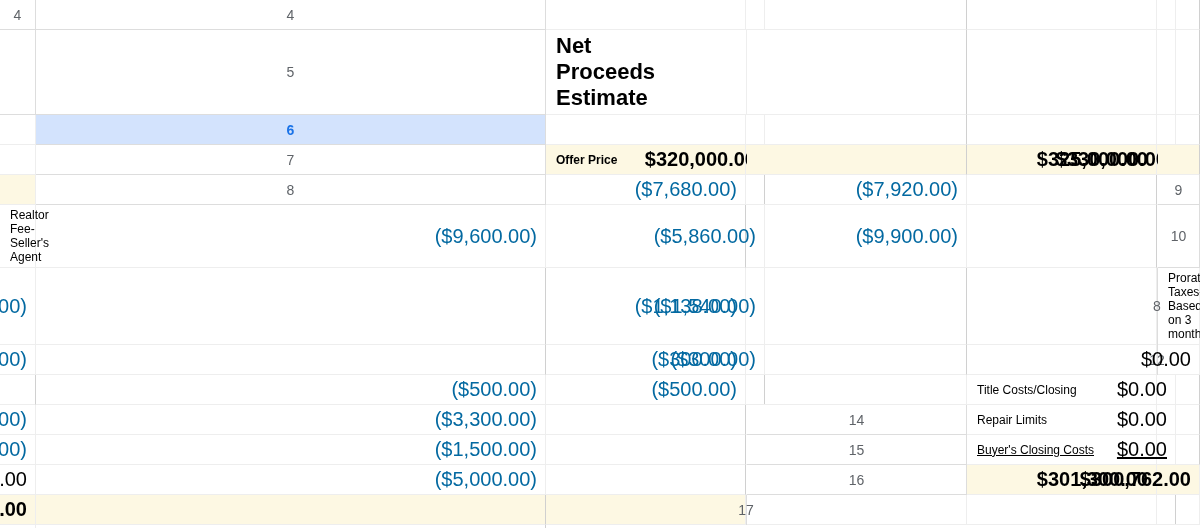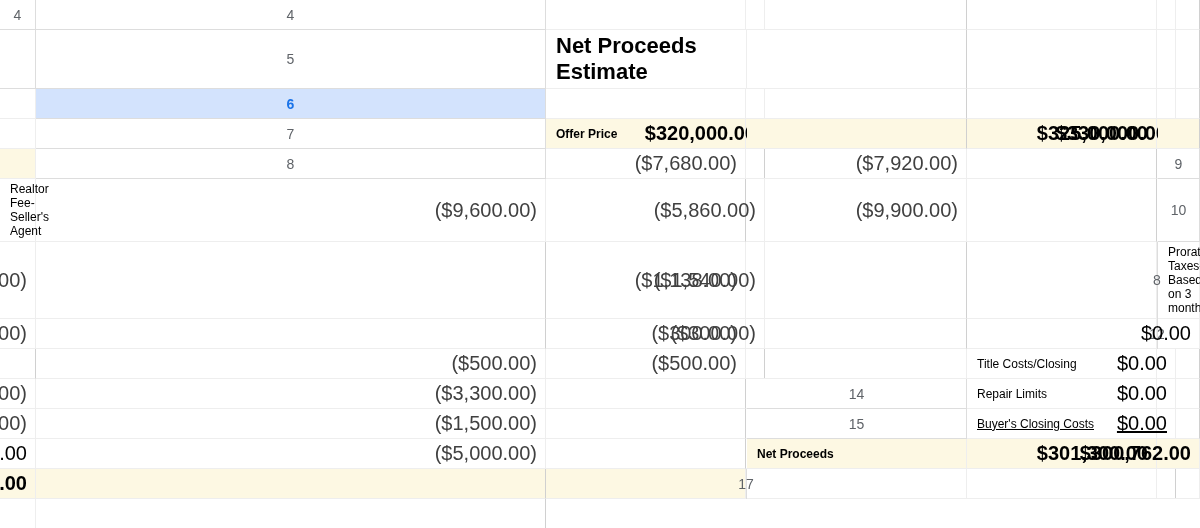--- a/index.html
+++ b/index.html
@@ -35,40 +35,40 @@
     border-bottom: 1px solid #eee;
     padding: 3px 8px 3px 10px;
     display: flex;
     align-items: center;
     min-height: 30px;
   }
   .vline { border-right: 1px solid #d0d0d0; }
   .c-title { font-size: 22px; font-weight: bold; }
   .c-label { font-size: 12px; }
   .c-num { justify-content: flex-end; font-size: 20px; }
-  .c-neg { color: #404040; }
+  .c-neg { color: #0369a1; }
   .c-bold { font-weight: bold; }
   .c-underline { text-decoration: underline; }
   .c-highlight { background: #fdf8e3; }
 </style>
 </head>
 <body>
 
 <div class="sheet" id="grid">
     <div class="hd r4">4</div>
     <div class="hd r4">4</div>
     <div class="cell r4"></div>
     <div class="cell r4"></div>
     <div class="cell vline r4"></div>
     <div class="cell r4"></div>
     <div class="cell r4"></div>
     <div class="cell vline r4"></div>
     <div class="r4 hd r5"></div>
     <div class="hd r5">5</div>
-    <div class="cell c-title r5" style="grid-column: span 2; justify-content: flex-end; padding-right: 40px;">Net Proceeds Estimate</div>
+    <div class="cell c-title r5" style="grid-column: span 2; justify-content: flex-end; padding-right: 53px;">Net Proceeds Estimate</div>
     <div class="cell vline r5"></div>
     <div class="cell r5"></div>
     <div class="cell r5"></div>
     <div class="cell vline r5"></div>
     <div class="cell r5"></div>
     <div class="hd selected r6">6</div>
     <div class="cell r6"></div>
     <div class="cell r6"></div>
     <div class="cell vline r6"></div>
     <div class="cell r6"></div>
@@ -135,21 +135,21 @@
     <div class="cell vline r14"></div>
     <div class="cell r14"></div>
     <div class="hd r15">15</div>
     <div class="cell c-label c-underline r15">Buyer's Closing Costs</div>
     <div class="cell c-num c-underline r15">$0.00</div>
     <div class="cell vline r15"></div>
     <div class="cell c-num r15">$0.00</div>
     <div class="cell c-num c-neg r15">($5,000.00)</div>
     <div class="cell vline r15"></div>
     <div class="cell r15"></div>
-    <div class="cell c-label c-highlight c-bold r16">Net Proceeds</div>
+    <div class="hd r16">16</div>
     <div class="cell c-num c-highlight c-bold r16">$301,300.00</div>
     <div class="cell vline c-highlight r16"></div>
     <div class="cell c-num c-highlight c-bold r16">$300,762.00</div>
     <div class="cell c-num c-highlight c-bold r16">$300,040.00</div>
     <div class="cell vline c-highlight r16"></div>
     <div class="cell c-highlight r16"></div>
     <div class="hd r17">17</div>
     <div class="cell r17"></div>
     <div class="cell r17"></div>
     <div class="cell vline r17"></div>

